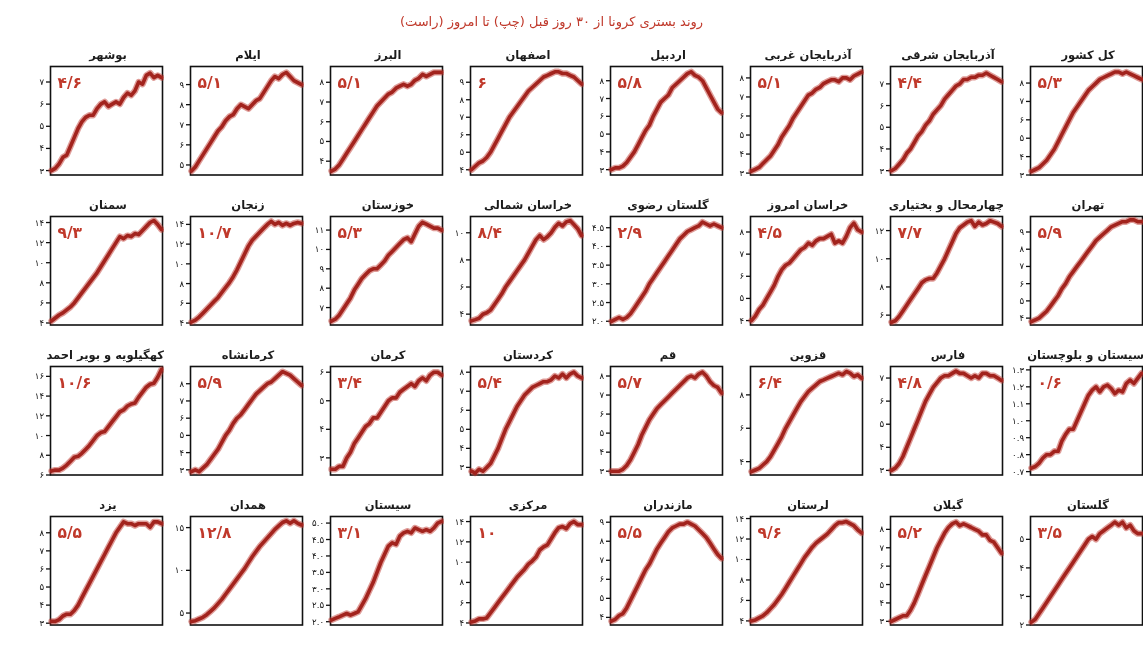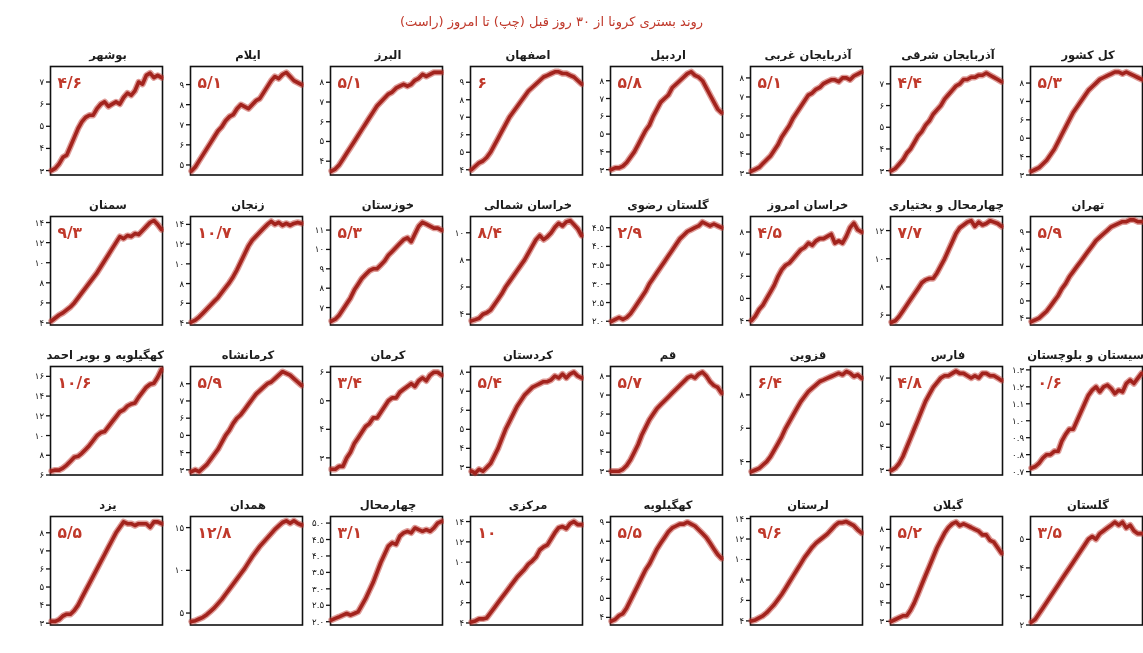--- a/index.html
+++ b/index.html
@@ -547,21 +547,21 @@
         <line x1="22" x2="26.5" y1="56.32283464566929" y2="56.32283464566929" stroke="#111111" stroke-width="1.3"></line>
         <text x="20" y="59.32283464566929" text-anchor="end" font-size="8.6" fill="#111111">۱۰</text>
         <line x1="22" x2="26.5" y1="13.60629921259843" y2="13.60629921259843" stroke="#111111" stroke-width="1.3"></line>
         <text x="20" y="16.60629921259843" text-anchor="end" font-size="8.6" fill="#111111">۱۵</text>
         <polyline points="27.5,107.6 31.3,106.7 35.1,105.0 38.9,103.3 42.7,100.7 46.5,97.3 50.3,93.9 54.1,89.6 57.8,85.4 61.6,80.2 65.4,75.1 69.2,70.0 73.0,64.9 76.8,59.7 80.6,54.6 84.4,48.6 88.2,42.7 92.0,37.5 95.8,32.4 99.6,28.1 103.4,23.9 107.2,19.6 110.9,15.3 114.7,11.9 118.5,8.5 122.3,6.8 126.1,9.3 129.9,6.8 133.7,9.3 137.5,11.0" fill="none" stroke="#bf3a31" stroke-width="6.4" stroke-opacity="0.5" stroke-linejoin="round" stroke-linecap="round"></polyline>
         <polyline points="27.5,107.6 31.3,106.7 35.1,105.0 38.9,103.3 42.7,100.7 46.5,97.3 50.3,93.9 54.1,89.6 57.8,85.4 61.6,80.2 65.4,75.1 69.2,70.0 73.0,64.9 76.8,59.7 80.6,54.6 84.4,48.6 88.2,42.7 92.0,37.5 95.8,32.4 99.6,28.1 103.4,23.9 107.2,19.6 110.9,15.3 114.7,11.9 118.5,8.5 122.3,6.8 126.1,9.3 129.9,6.8 133.7,9.3 137.5,11.0" fill="none" stroke="#a2231d" stroke-width="3.6" stroke-opacity="1" stroke-linejoin="round" stroke-linecap="round"></polyline>
         <text x="33.5" y="23.5" font-size="15.5" font-weight="bold" fill="#c0392b" direction="ltr">۱۲/۸</text>
       </svg>
     </div>
     <div class="cell">
-      <div class="ptitle">چهارمحال</div>
+      <div class="ptitle">سیستان</div>
       <svg width="140" height="114">
         <rect x="26.5" y="2.5" width="112" height="108.5" fill="none" stroke="#111111" stroke-width="1.6"></rect>
         <line x1="22" x2="26.5" y1="107.7121212121212" y2="107.7121212121212" stroke="#111111" stroke-width="1.3"></line>
         <text x="20" y="110.7121212121212" text-anchor="end" font-size="8.6" fill="#111111">۲.۰</text>
         <line x1="22" x2="26.5" y1="91.27272727272728" y2="91.27272727272728" stroke="#111111" stroke-width="1.3"></line>
         <text x="20" y="94.27272727272728" text-anchor="end" font-size="8.6" fill="#111111">۲.۵</text>
         <line x1="22" x2="26.5" y1="74.83333333333334" y2="74.83333333333334" stroke="#111111" stroke-width="1.3"></line>
         <text x="20" y="77.83333333333334" text-anchor="end" font-size="8.6" fill="#111111">۳.۰</text>
         <line x1="22" x2="26.5" y1="58.39393939393939" y2="58.39393939393939" stroke="#111111" stroke-width="1.3"></line>
         <text x="20" y="61.39393939393939" text-anchor="end" font-size="8.6" fill="#111111">۳.۵</text>
@@ -591,21 +591,21 @@
         <line x1="22" x2="26.5" y1="27.85046728971963" y2="27.85046728971963" stroke="#111111" stroke-width="1.3"></line>
         <text x="20" y="30.85046728971963" text-anchor="end" font-size="8.6" fill="#111111">۱۲</text>
         <line x1="22" x2="26.5" y1="7.570093457943926" y2="7.570093457943926" stroke="#111111" stroke-width="1.3"></line>
         <text x="20" y="10.570093457943926" text-anchor="end" font-size="8.6" fill="#111111">۱۴</text>
         <polyline points="27.5,108.0 31.3,106.9 35.1,104.9 38.9,104.9 42.7,103.9 46.5,98.8 50.3,93.8 54.1,88.7 57.8,83.6 61.6,78.6 65.4,73.5 69.2,68.4 73.0,63.3 76.8,59.3 80.6,55.2 84.4,50.2 88.2,47.1 92.0,43.1 95.8,36.0 99.6,32.9 103.4,30.9 107.2,24.8 110.9,18.7 114.7,13.7 118.5,12.6 122.3,14.7 126.1,9.6 129.9,7.6 133.7,10.6 137.5,10.6" fill="none" stroke="#bf3a31" stroke-width="6.4" stroke-opacity="0.5" stroke-linejoin="round" stroke-linecap="round"></polyline>
         <polyline points="27.5,108.0 31.3,106.9 35.1,104.9 38.9,104.9 42.7,103.9 46.5,98.8 50.3,93.8 54.1,88.7 57.8,83.6 61.6,78.6 65.4,73.5 69.2,68.4 73.0,63.3 76.8,59.3 80.6,55.2 84.4,50.2 88.2,47.1 92.0,43.1 95.8,36.0 99.6,32.9 103.4,30.9 107.2,24.8 110.9,18.7 114.7,13.7 118.5,12.6 122.3,14.7 126.1,9.6 129.9,7.6 133.7,10.6 137.5,10.6" fill="none" stroke="#a2231d" stroke-width="3.6" stroke-opacity="1" stroke-linejoin="round" stroke-linecap="round"></polyline>
         <text x="33.5" y="23.5" font-size="15.5" font-weight="bold" fill="#c0392b" direction="ltr">۱۰</text>
       </svg>
     </div>
     <div class="cell">
-      <div class="ptitle">کهگیلویه</div>
+      <div class="ptitle">مازندران</div>
       <svg width="140" height="114">
         <rect x="26.5" y="2.5" width="112" height="108.5" fill="none" stroke="#111111" stroke-width="1.6"></rect>
         <line x1="22" x2="26.5" y1="103.38596491228071" y2="103.38596491228071" stroke="#111111" stroke-width="1.3"></line>
         <text x="20" y="106.38596491228071" text-anchor="end" font-size="8.6" fill="#111111">۴</text>
         <line x1="22" x2="26.5" y1="84.35087719298247" y2="84.35087719298247" stroke="#111111" stroke-width="1.3"></line>
         <text x="20" y="87.35087719298247" text-anchor="end" font-size="8.6" fill="#111111">۵</text>
         <line x1="22" x2="26.5" y1="65.31578947368422" y2="65.31578947368422" stroke="#111111" stroke-width="1.3"></line>
         <text x="20" y="68.31578947368422" text-anchor="end" font-size="8.6" fill="#111111">۶</text>
         <line x1="22" x2="26.5" y1="46.28070175438599" y2="46.28070175438599" stroke="#111111" stroke-width="1.3"></line>
         <text x="20" y="49.28070175438599" text-anchor="end" font-size="8.6" fill="#111111">۷</text>

